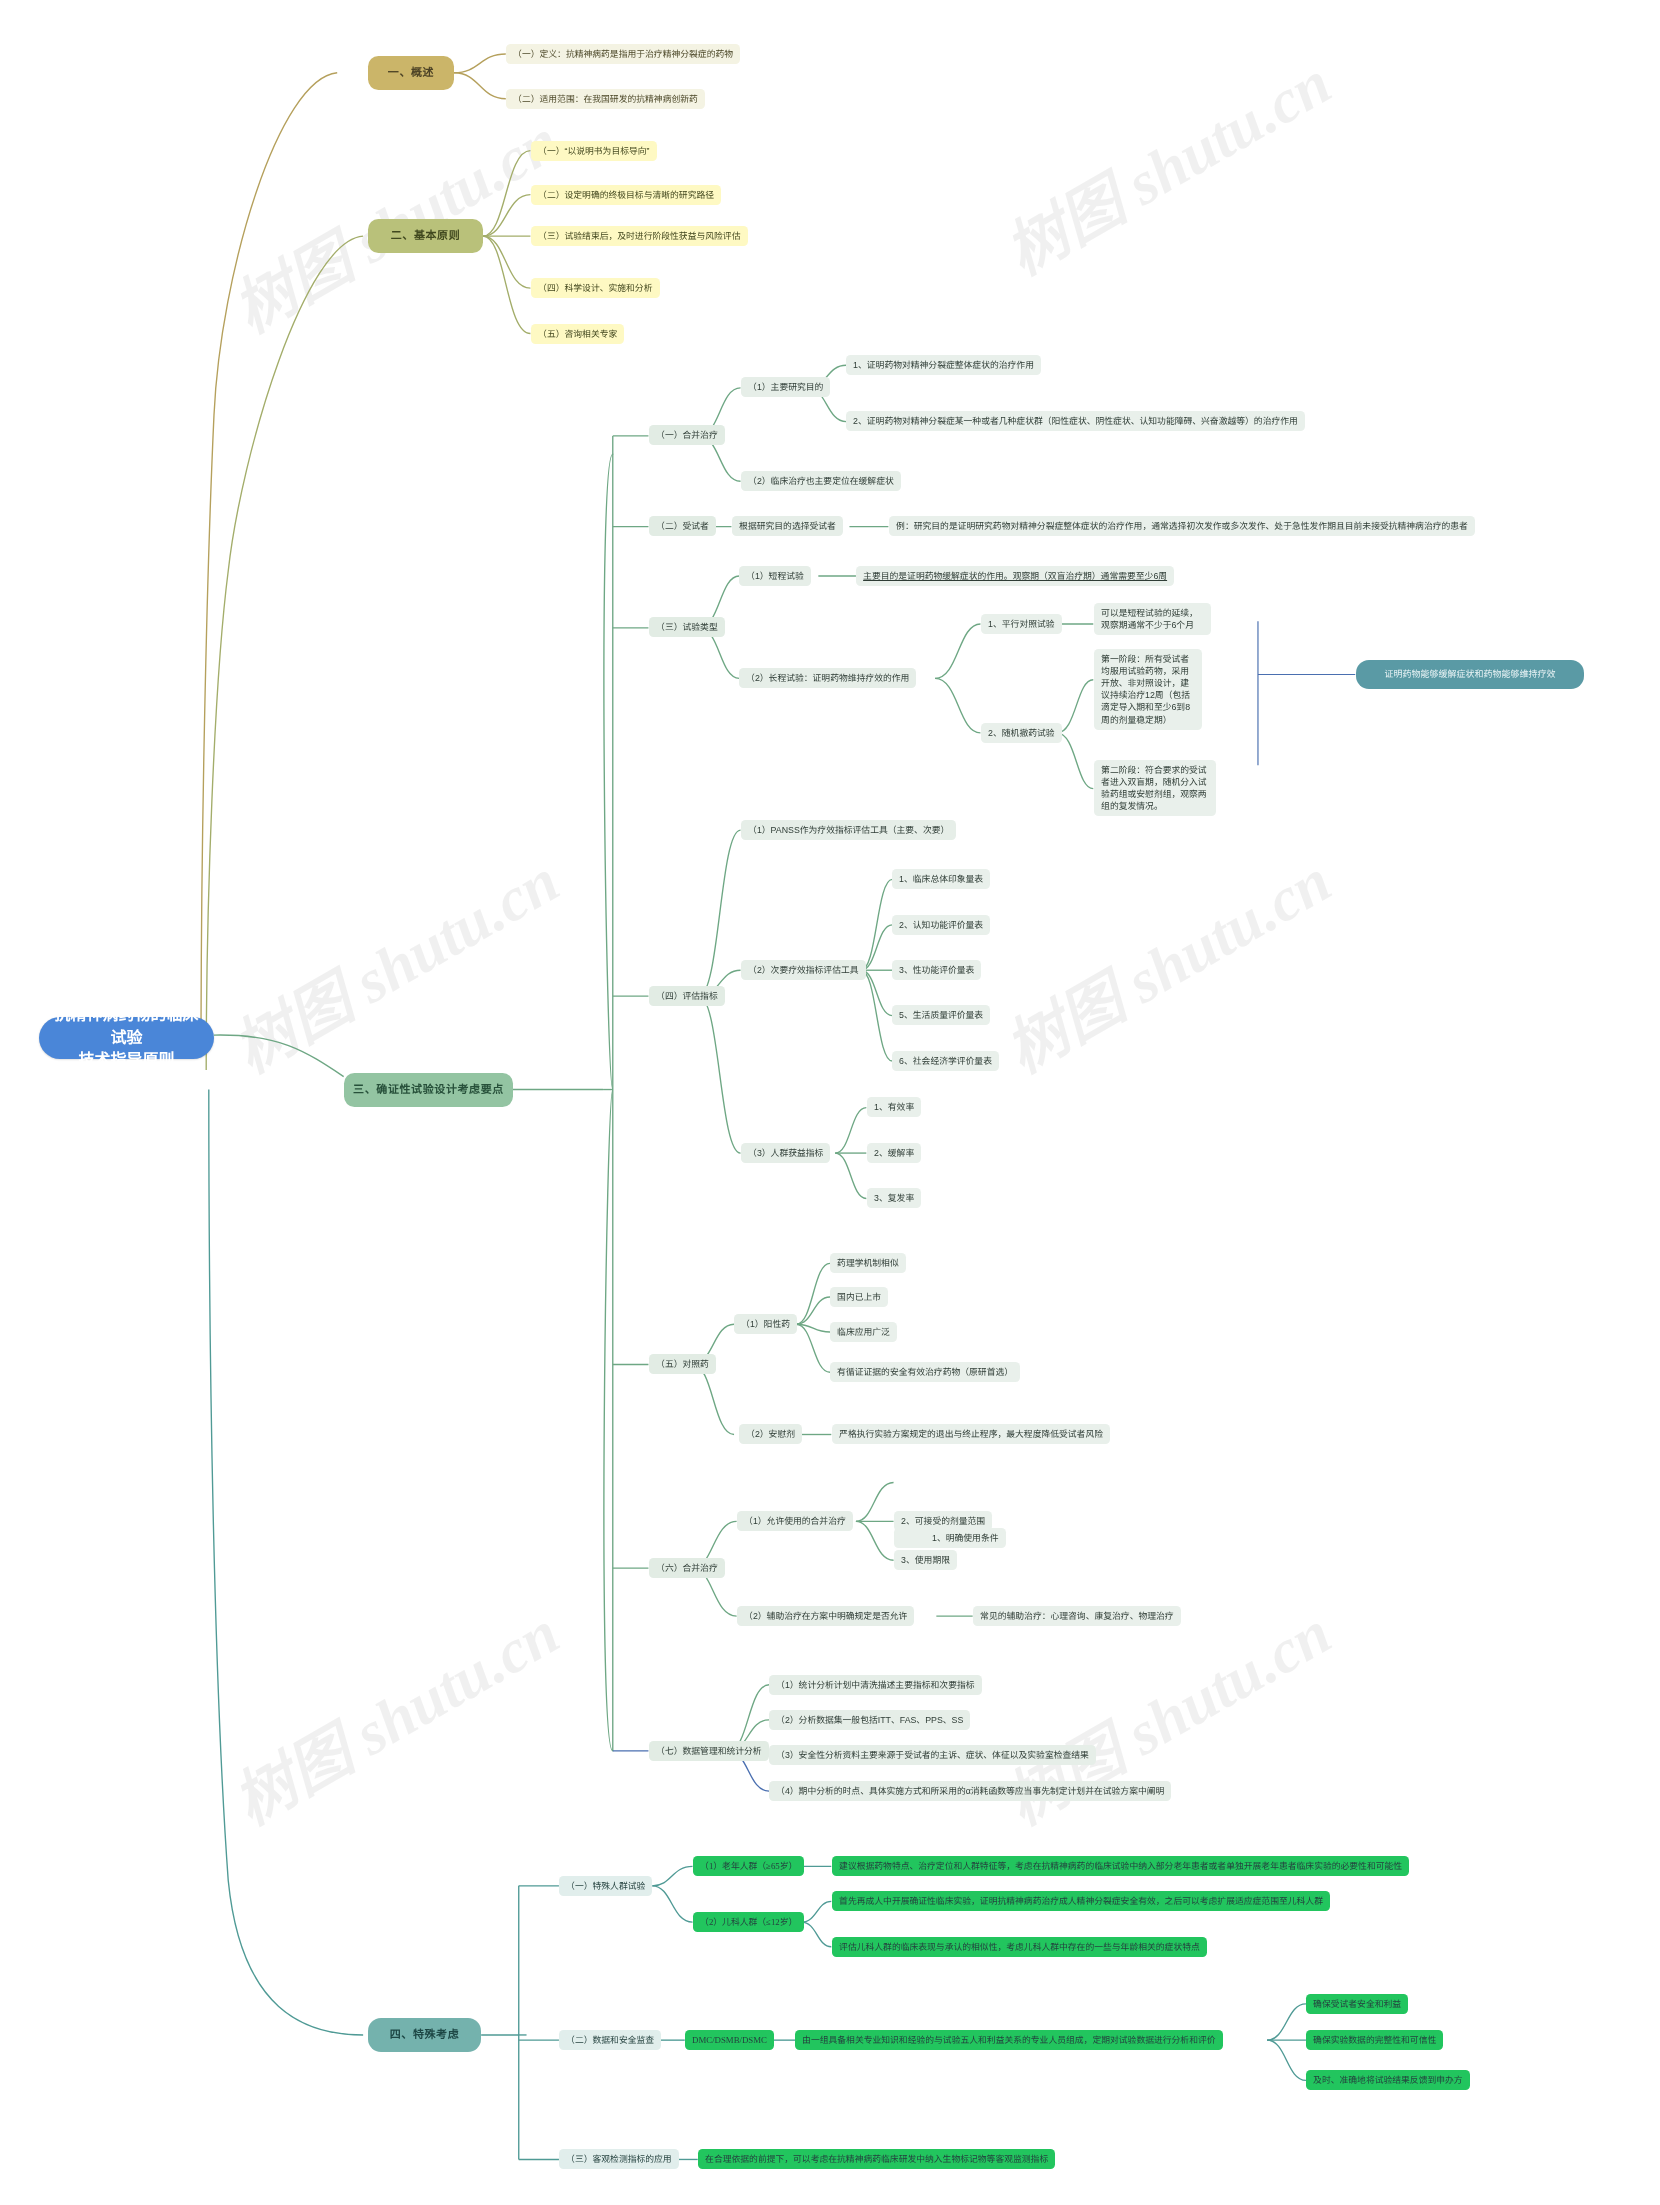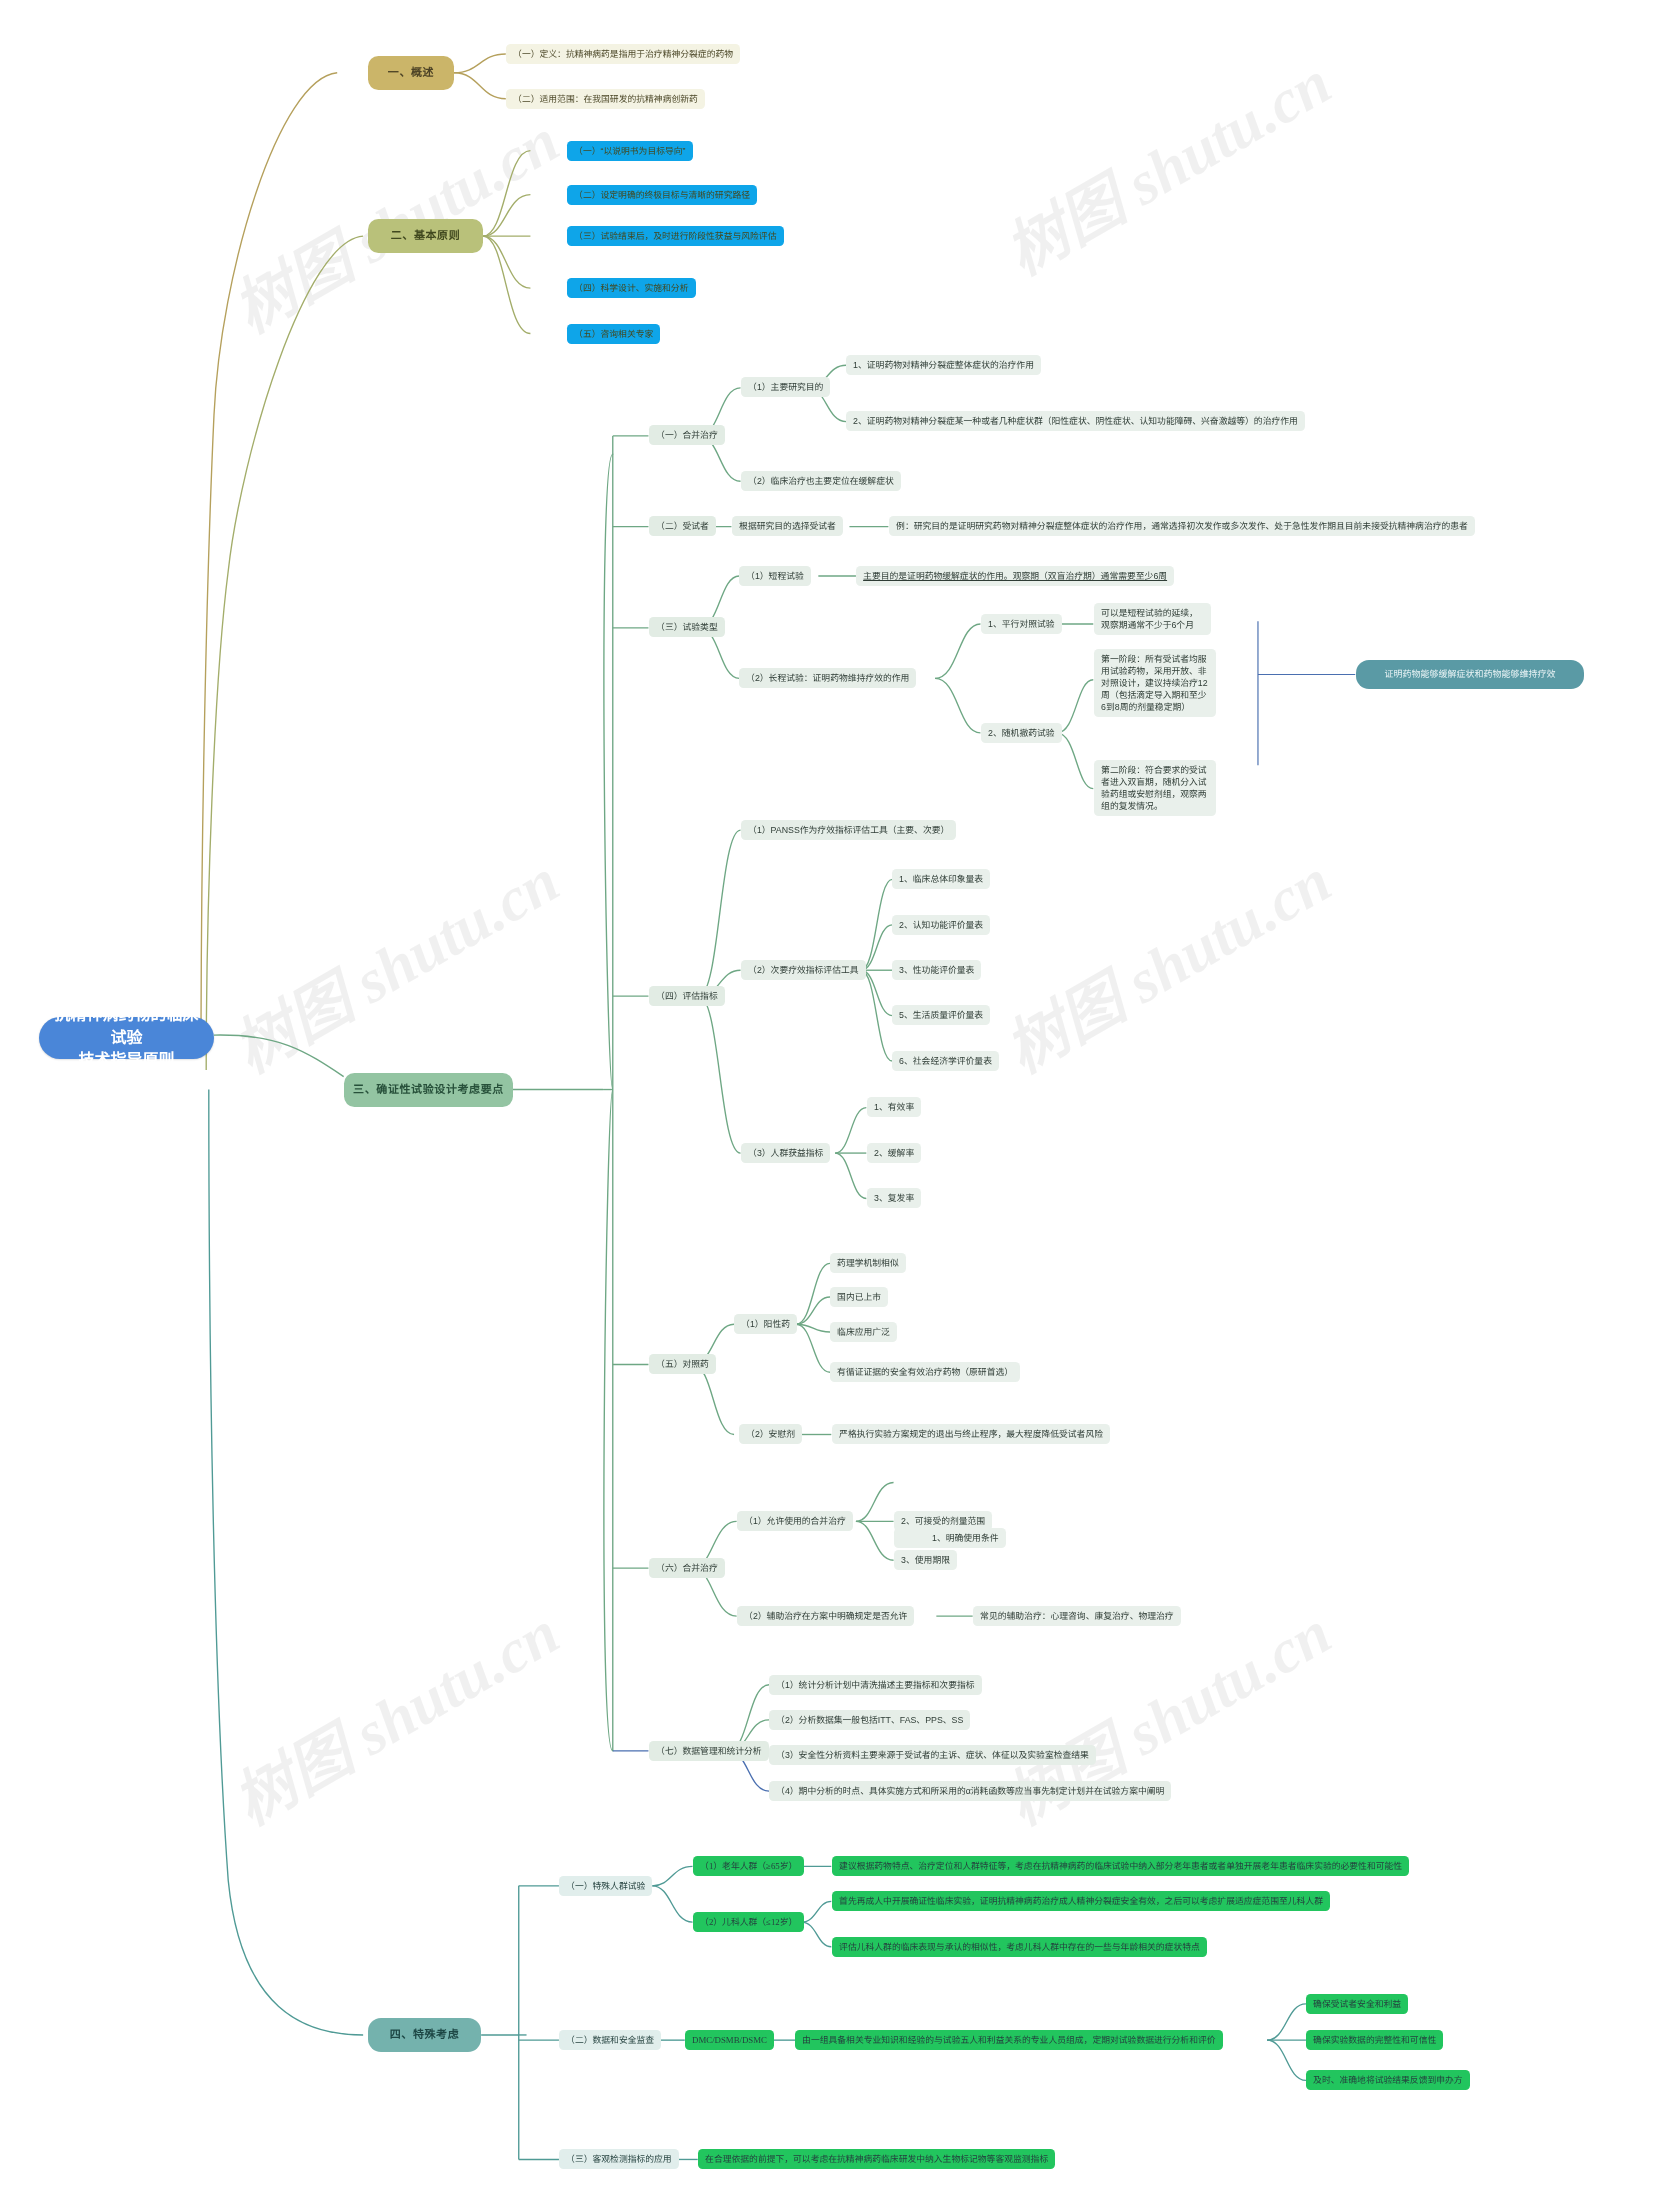--- a/index.html
+++ b/index.html
@@ -82,21 +82,21 @@
   .chip {
     border-radius: 4.5px;
     font-size: 8.8px;
     padding: 3.9px 7.1px;
     color: #2f3d36;
   }
   .c-l2 { background: #e2ece4; }
   .c-l3 { background: #e6eee8; }
   .c-l4 { background: #e9f0eb; }
   .c-y1 { background: #f4f3e3; color: #4b4727; }
-  .c-y2 { background: #0ea5e9; color: #43481f; margin-left: 36px; }
+  .c-y2 { background: #fef9c3; color: #43481f; }
   .c-t1 { background: #e1eeec; color: #24413e; }
   .c-t2 { background: #22c55e; color: #24413e; font-family: Liberation Serif, serif; }
 
   
   .hl {
     background: #5a9aa5;
     color: #eaf4f6;
     border-radius: 13px;
     font-size: 9px;
     padding: 5.8px 13px;
@@ -303,21 +303,21 @@
   </div>
   <div class="node chip c-l4" style="left:981px; top:614px;">
     <span>1、平行对照试验</span>
   </div>
   <div class="node chip c-l4 wrap" style="left:1094px; top:603px; width:117px;">
     <span>可以是短程试验的延续，观察期通常不少于6个月</span>
   </div>
   <div class="node chip c-l4" style="left:981px; top:723px;">
     <span>2、随机撤药试验</span>
   </div>
-  <div class="node chip c-l4 wrap" style="left:1094px; top:649px; width:122px;align-items:flex-end;">
+  <div class="node chip c-l4 wrap" style="left:1094px; top:649px; width:108px;align-items:flex-end;">
     <span>第一阶段：所有受试者均服用试验药物，采用开放、非对照设计，建议持续治疗12周（包括滴定导入期和至少6到8周的剂量稳定期）</span>
   </div>
   <div class="node chip c-l4 wrap" style="left:1094px; top:760px; width:122px;">
     <span>第二阶段：符合要求的受试者进入双盲期，随机分入试验药组或安慰剂组，观察两组的复发情况。</span>
   </div>
   <div class="node hl" style="left:1356px; top:660px; width:228px; height:28.5px;">
     <span>证明药物能够缓解症状和药物能够维持疗效</span>
   </div>
 
   <div class="node chip c-l2" style="left:649px; top:986px;">

